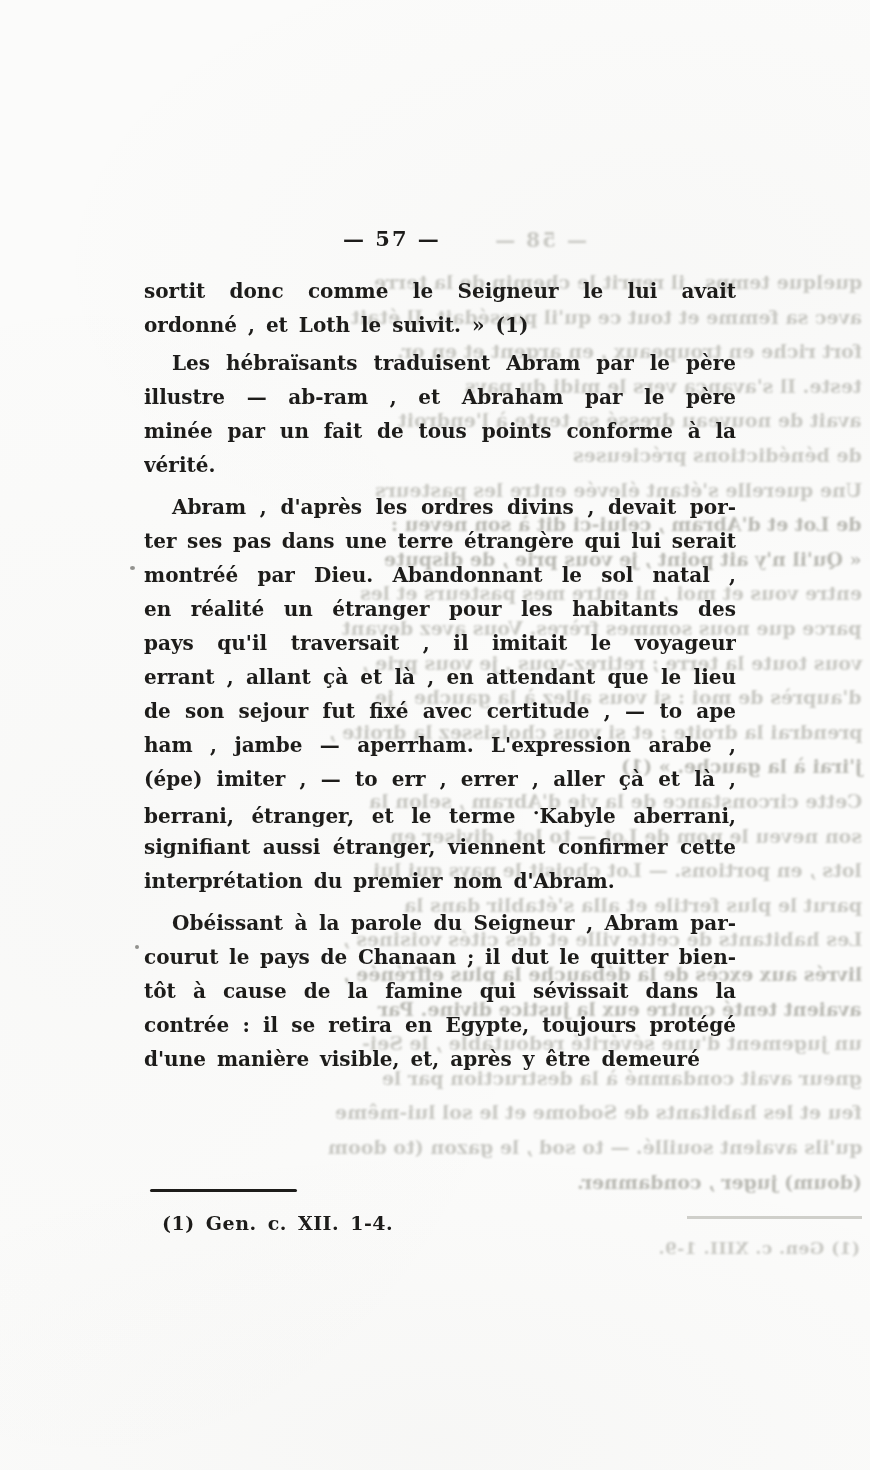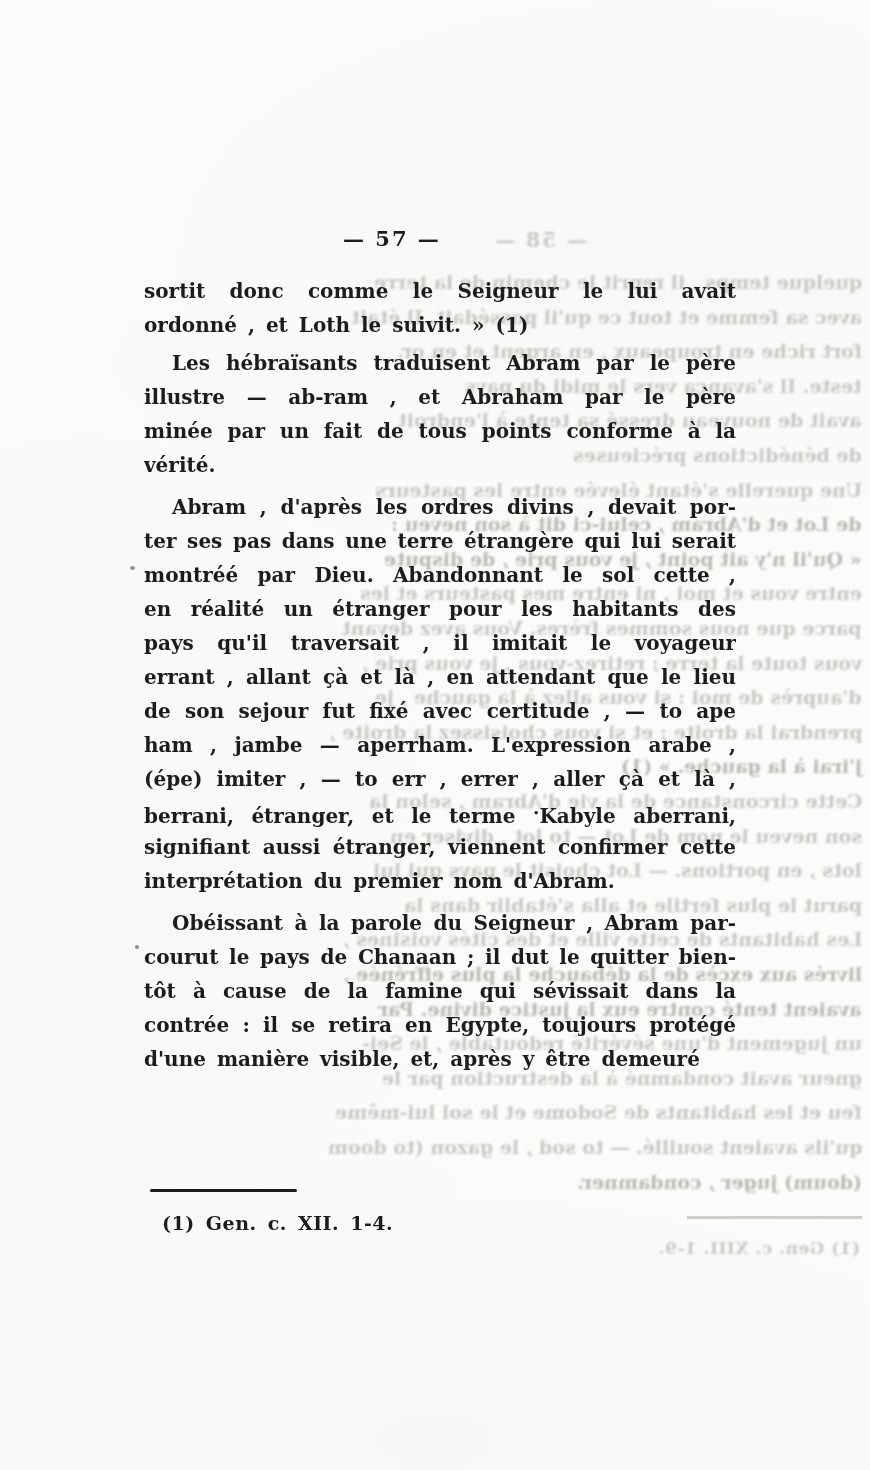--- a/index.html
+++ b/index.html
@@ -117,21 +117,21 @@
       </div>
       <div class="para">
         <div class="line indent"><span>Les hébraïsants traduisent Abram par le père</span></div>
         <div class="line"><span>illustre — </span><span class="i">ab-ram</span><span> , et Abraham par le père</span></div>
         <div class="line"><span>minée par un fait de tous points conforme à la</span></div>
         <div class="line last"><span>vérité.</span></div>
       </div>
       <div class="para gap">
         <div class="line indent"><span>Abram , d'après les ordres divins , devait por-</span></div>
         <div class="line"><span>ter ses pas dans une terre étrangère qui lui serait</span></div>
-        <div class="line"><span>montréé par Dieu. Abandonnant le sol cette ,</span></div>
+        <div class="line"><span>montréé par Dieu. Abandonnant le sol natal ,</span></div>
         <div class="line"><span>en réalité un étranger pour les habitants des</span></div>
         <div class="line"><span>pays qu'il traversait , il imitait le voyageur</span></div>
         <div class="line"><span>errant , allant çà et là , en attendant que le lieu</span></div>
         <div class="line"><span>de son sejour fut fixé avec certitude , — </span><span class="i">to ape</span></div>
         <div class="line"><span class="i">ham</span><span> , jambe — </span><span class="i">aperrham</span><span>. L'expression arabe ,</span></div>
         <div class="line"><span>(</span><span class="i">épe</span><span>) imiter , — </span><span class="i">to err</span><span> , errer , aller çà et là ,</span></div>
         <div class="line"><span class="i">berrani</span><span>, étranger, et le terme </span><span class="hidot">•</span><span>Kabyle </span><span class="i">aberrani</span><span>,</span></div>
         <div class="line"><span>signifiant aussi étranger, viennent confirmer cette</span></div>
         <div class="line last"><span>interprétation du premier nom d'Abram.</span></div>
       </div>

